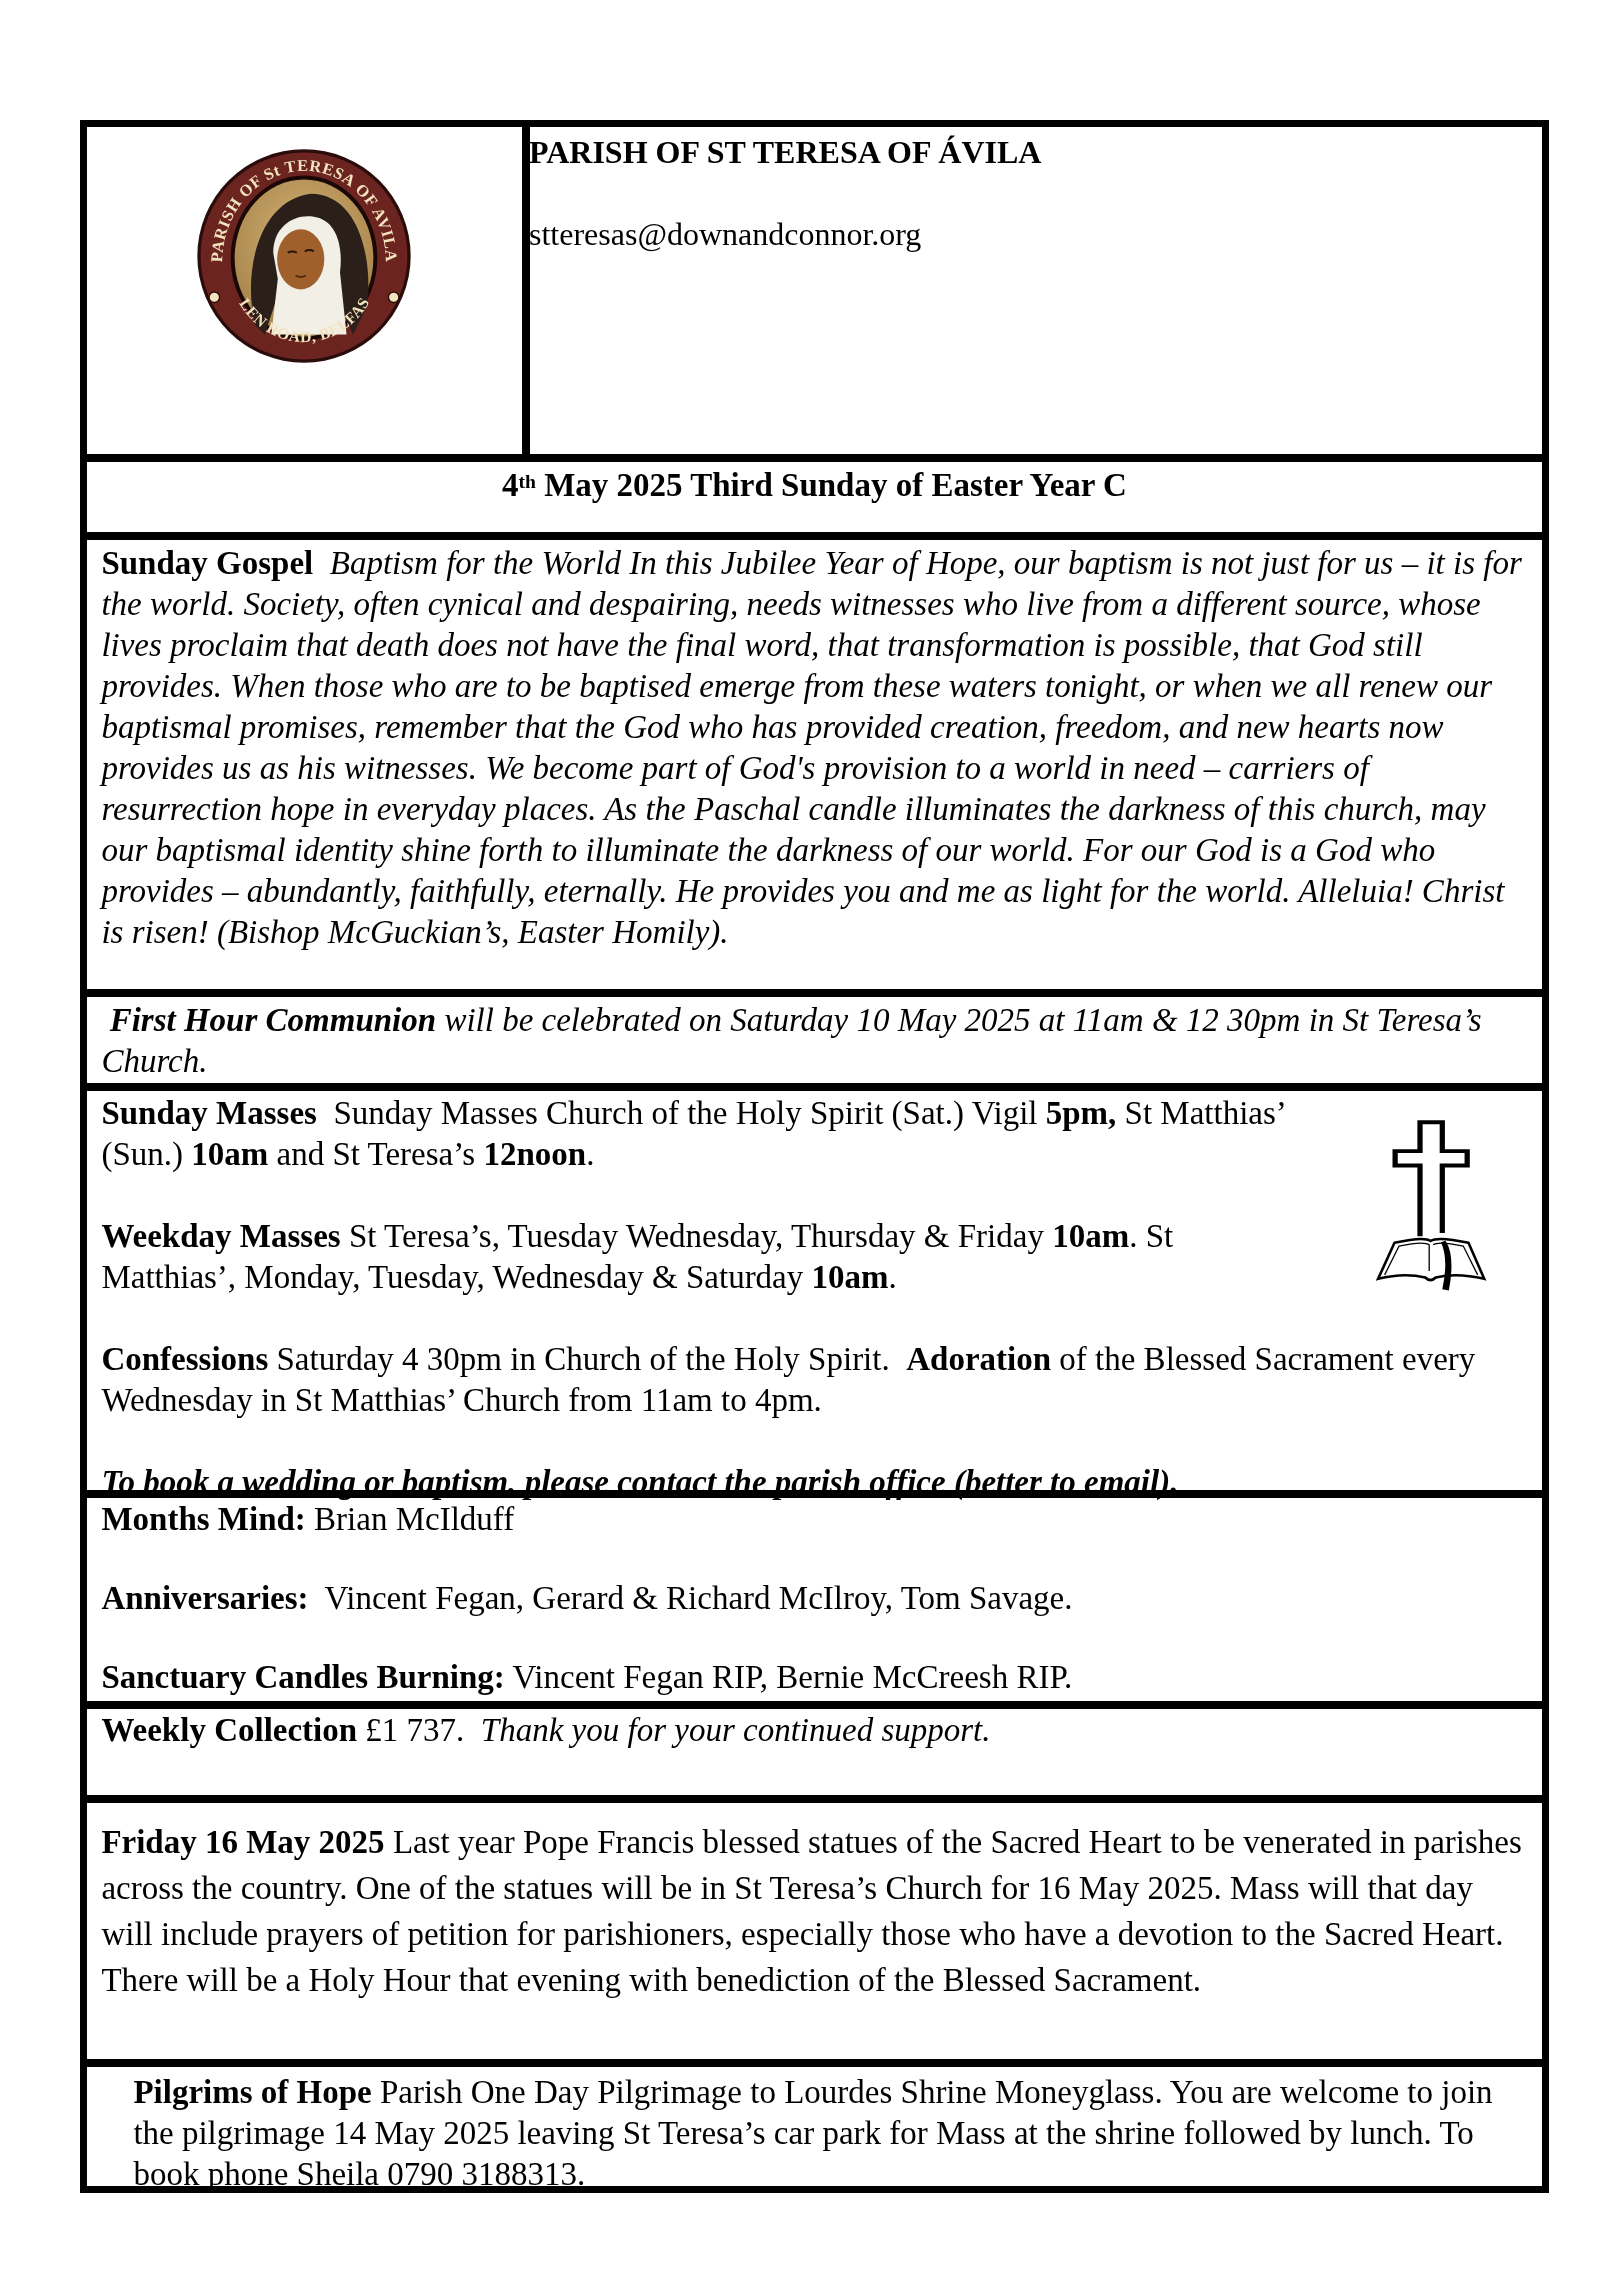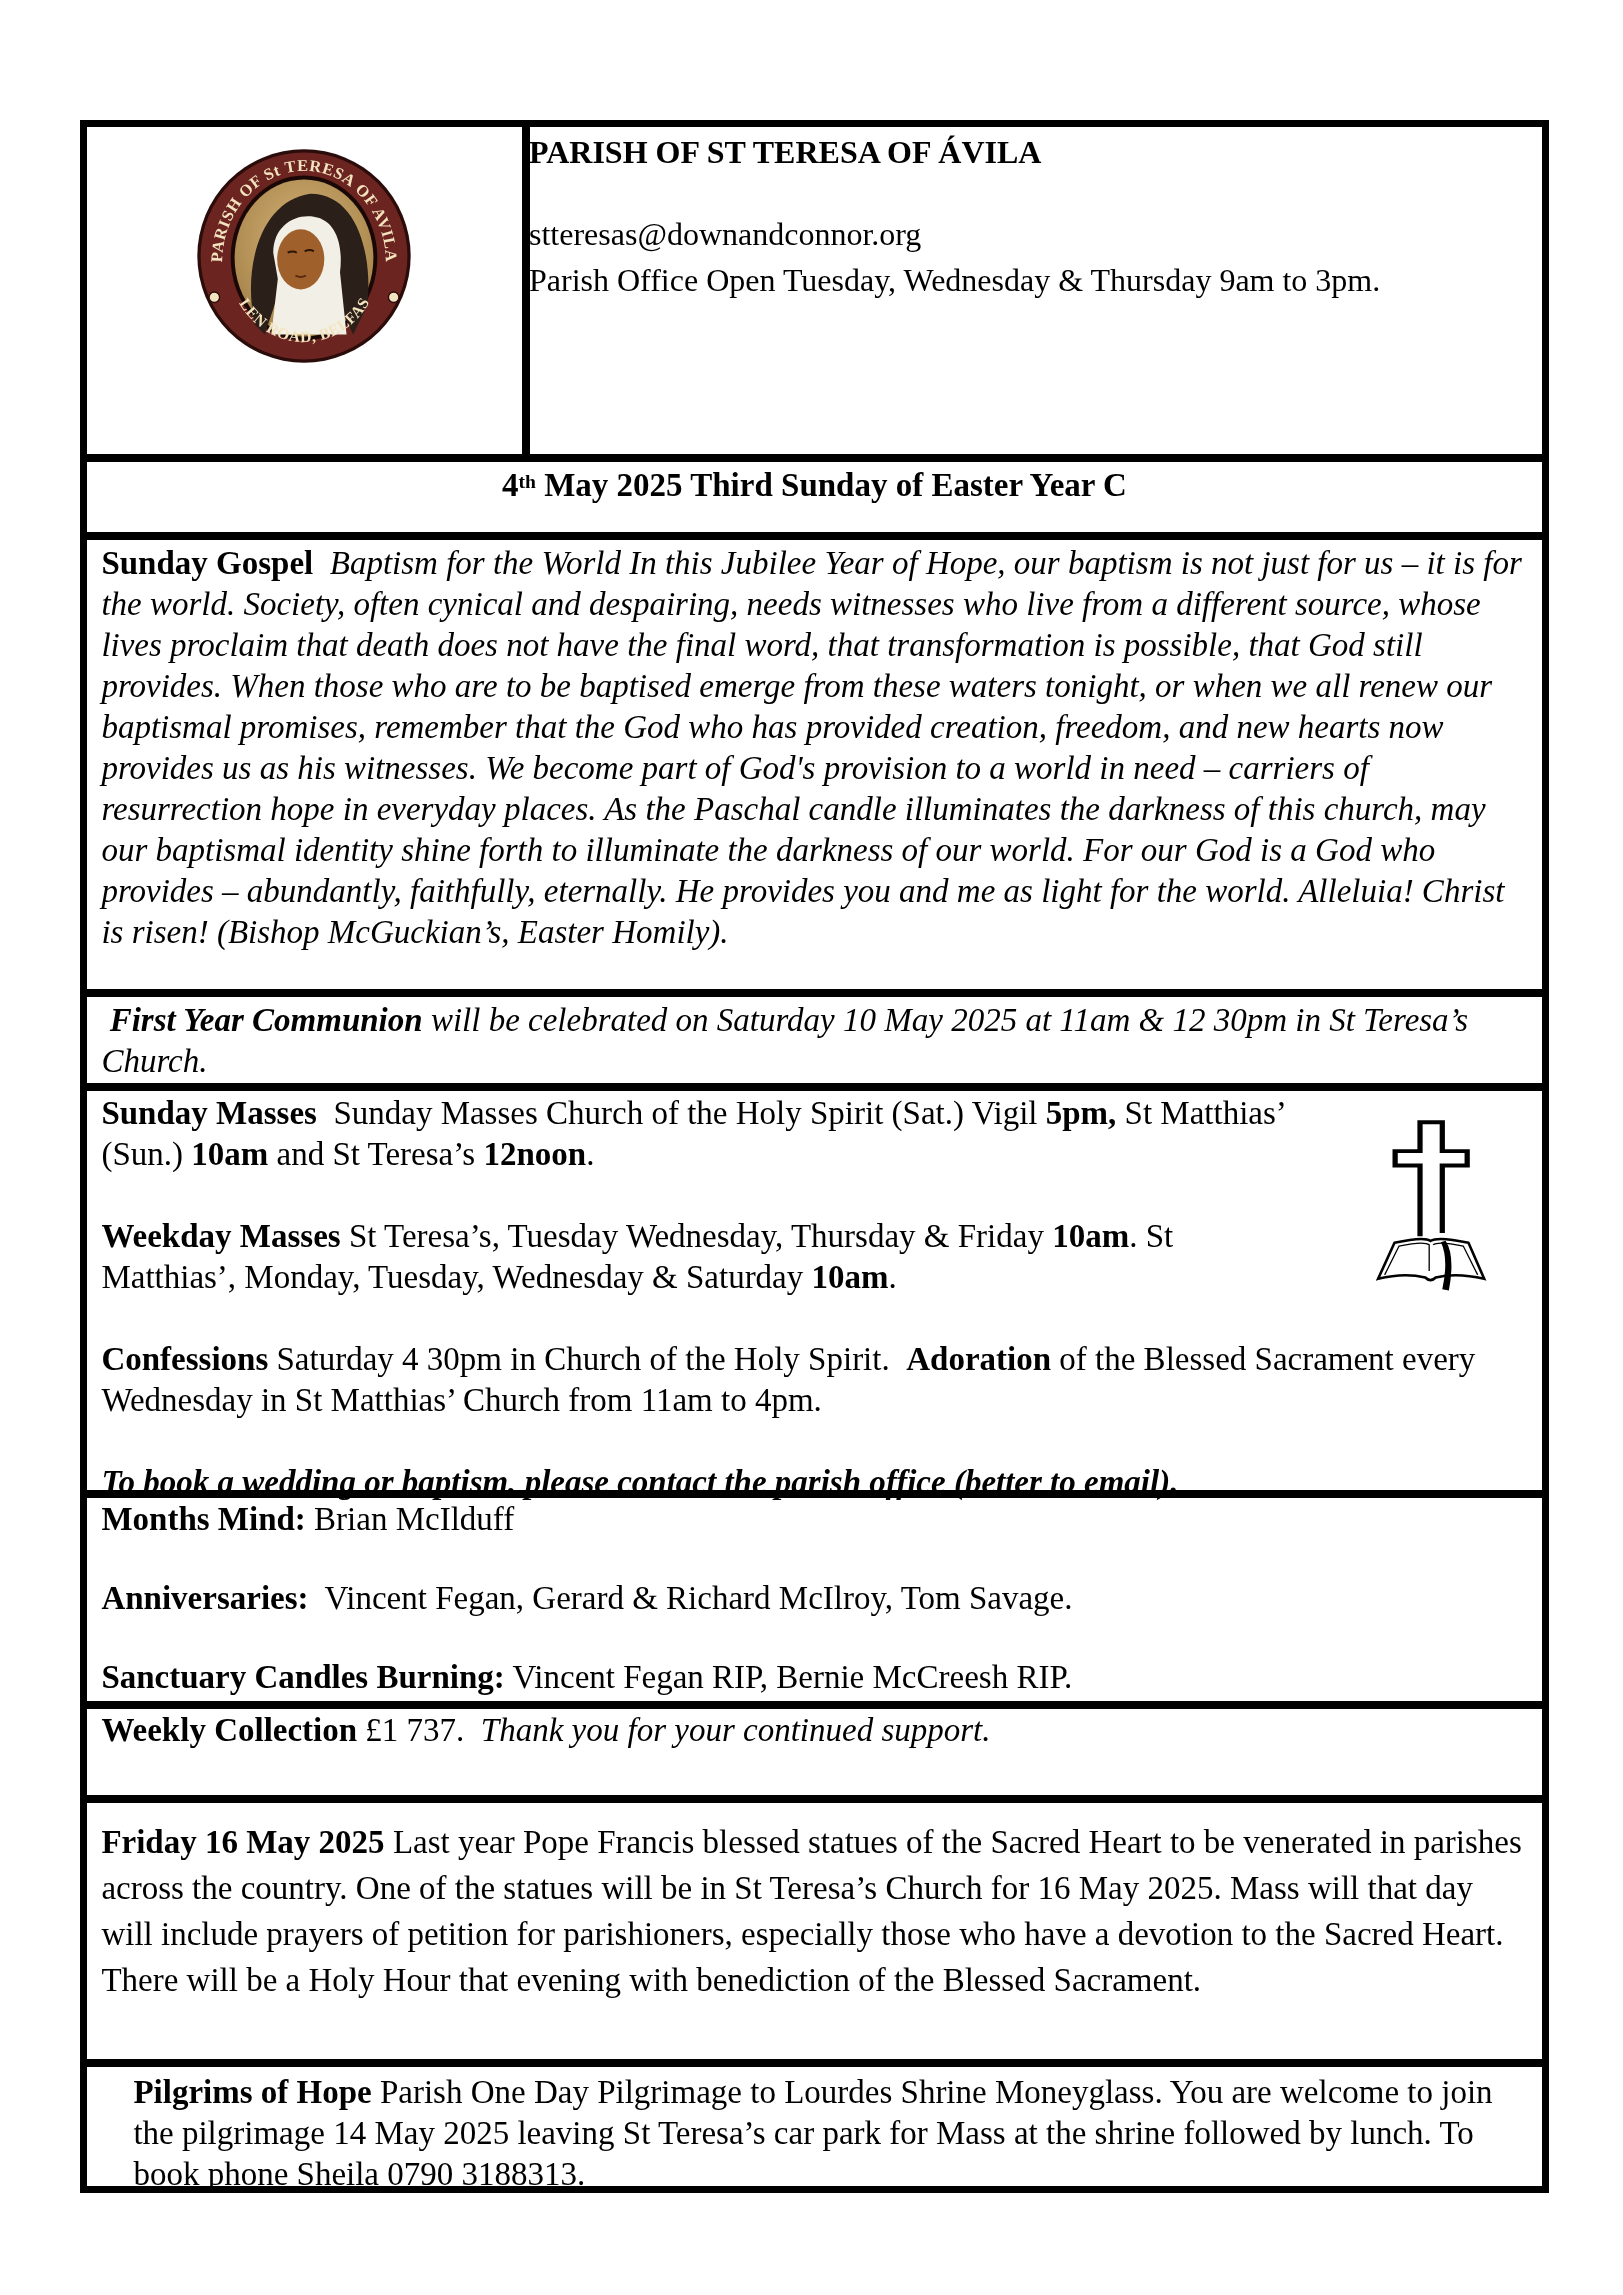--- a/index.html
+++ b/index.html
@@ -77,39 +77,38 @@
       <circle cx="28" cy="228" r="8" fill="#f3e4bf" stroke="#2a0c0a" stroke-width="2"></circle>
       <circle cx="302" cy="228" r="8" fill="#f3e4bf" stroke="#2a0c0a" stroke-width="2"></circle>
     </svg>
   </div>
   <div class="vline" style="left:435px; height:335px;"></div>
 
   <div class="head-cell">
     <div class="head-title">PARISH OF ST TERESA OF ÁVILA</div>
     <div style="height:41px"></div>
     <span class="head-line">stteresas@downandconnor.org</span>
-    <span class="head-line" style="margin-top:5.2px">Parish Office Open Tuesday, Wednesday &amp; Thursday 9am to 3pm.</span>
   </div>
 
   <div class="hline" style="top:327px"></div>
 
   <div class="row date-row">
     <span>4</span><sup>th</sup><span style="white-space:pre"> May 2025 Third Sunday of Easter Year C</span>
   </div>
 
   <div class="hline" style="top:405px"></div>
 
   <div class="row txt gospel">
     <span class="b">Sunday Gospel</span>&nbsp;&nbsp;<span class="i">Baptism for the World In this Jubilee Year of Hope, our baptism is not just for us – it is for the world. Society, often cynical and despairing, needs witnesses who live from a different source, whose lives proclaim that death does not have the final word, that transformation is possible, that God still provides. When those who are to be baptised emerge from these waters tonight, or when we all renew our baptismal promises, remember that the God who has provided creation, freedom, and new hearts now provides us as his witnesses. We become part of God's provision to a world in need – carriers of resurrection hope in everyday places. As the Paschal candle illuminates the darkness of this church, may our baptismal identity shine forth to illuminate the darkness of our world. For our God is a God who provides – abundantly, faithfully, eternally. He provides you and me as light for the world. Alleluia! Christ is risen! (Bishop McGuckian’s, Easter Homily).</span>
   </div>
 
   <div class="hline" style="top:862px"></div>
 
   <div class="row txt communion i">
-    &nbsp;<span class="b">First Year Communion</span><span> will be celebrated on Saturday 10 May 2025 at 11am &amp; 12 30pm in St Teresa’s Church.</span>
+    &nbsp;<span class="b">First Hour Communion</span><span> will be celebrated on Saturday 10 May 2025 at 11am &amp; 12 30pm in St Teresa’s Church.</span>
   </div>
 
   <div class="hline" style="top:956px"></div>
 
   <div class="row txt masses">
     <p>
       <span class="b">Sunday Masses</span><span style="white-space:pre-wrap">  Sunday Masses Church of the Holy Spirit (Sat.) Vigil </span><span class="b">5pm,</span><span> St Matthias’ (Sun.) </span><span class="b">10am</span><span> and St Teresa’s </span><span class="b">12noon</span><span>.</span>
     </p>
     <p>
       <span class="b">Weekday Masses</span><span> St Teresa’s, Tuesday Wednesday, Thursday &amp; Friday </span><span class="b">10am</span><span>. St Matthias’, Monday, Tuesday, Wednesday &amp; Saturday </span><span class="b">10am</span><span>.</span>

